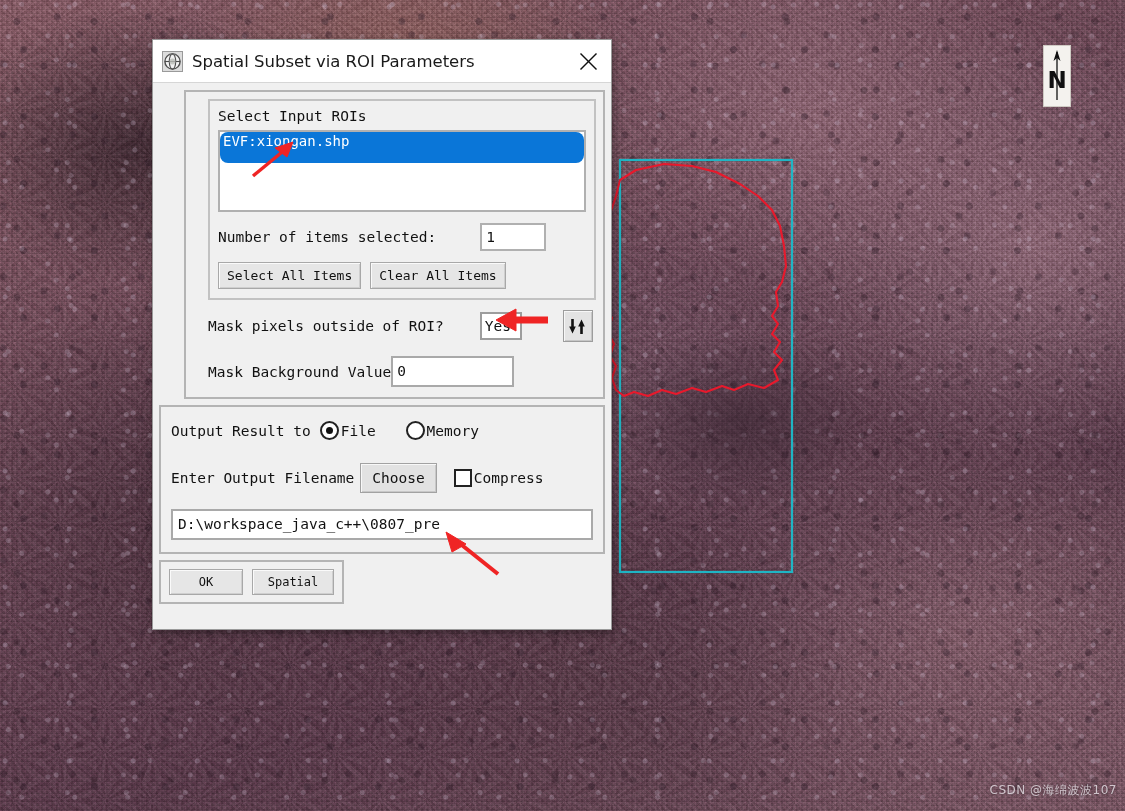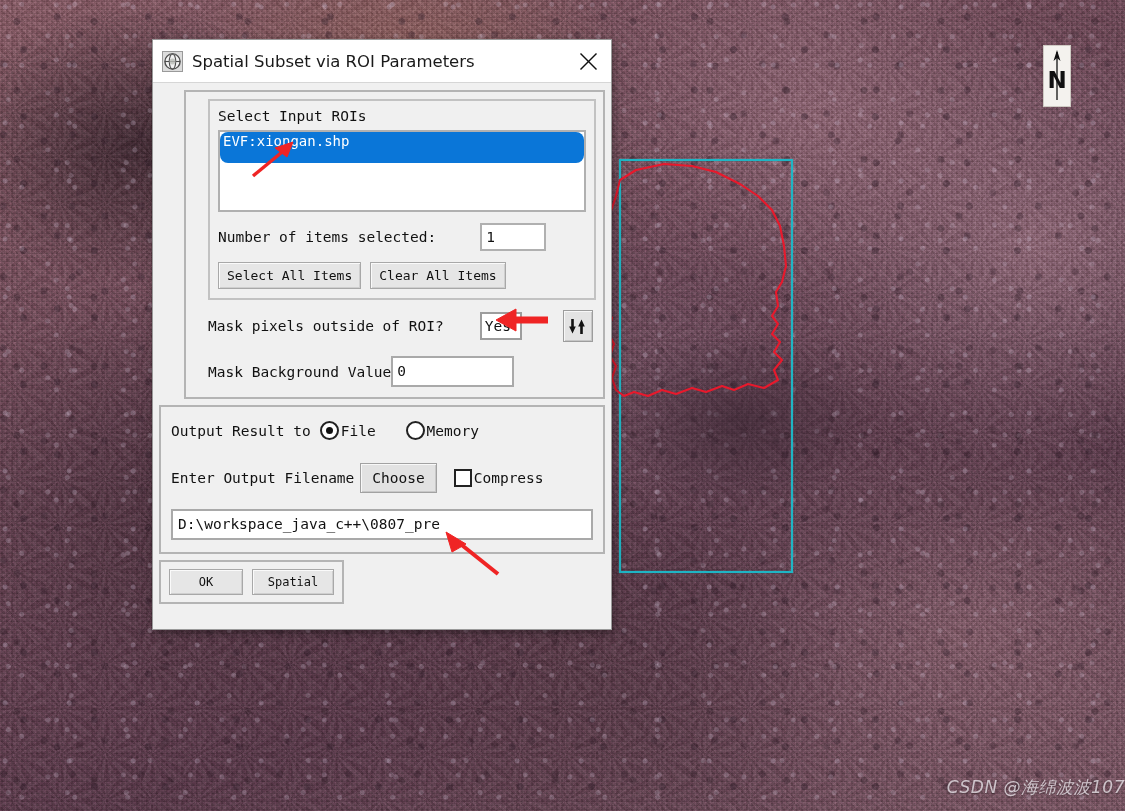--- a/index.html
+++ b/index.html
@@ -81,28 +81,27 @@
   
   .compass {
     position: absolute; left: 1043px; top: 45px;
     width: 26px; height: 60px;
     background: #f4f2ee;
     border: 1px solid #cfcbc4;
   }
 
   
   .watermark {
-    position: absolute; right: 0; bottom: 12px;
+    position: absolute; right: 8px; bottom: 12px;
     font-family: "DejaVu Sans", sans-serif;
-    font-size: 17px;
+    font-size: 12px;
     color: rgba(248,244,250,0.72);
     text-shadow: 0 1px 2px rgba(0,0,0,0.35);
     letter-spacing: 0.5px;
     white-space: nowrap;
-    font-style: italic;
   }
 
   
   .dialog {
     position: absolute; left: 152px; top: 39px;
     width: 458px; height: 589px;
     background: #f0f0f0;
     border: 1px solid #9a9a9a;
     box-shadow: 2px 3px 9px rgba(0,0,0,0.38);
     display: flex; flex-direction: column; justify-content: center;

